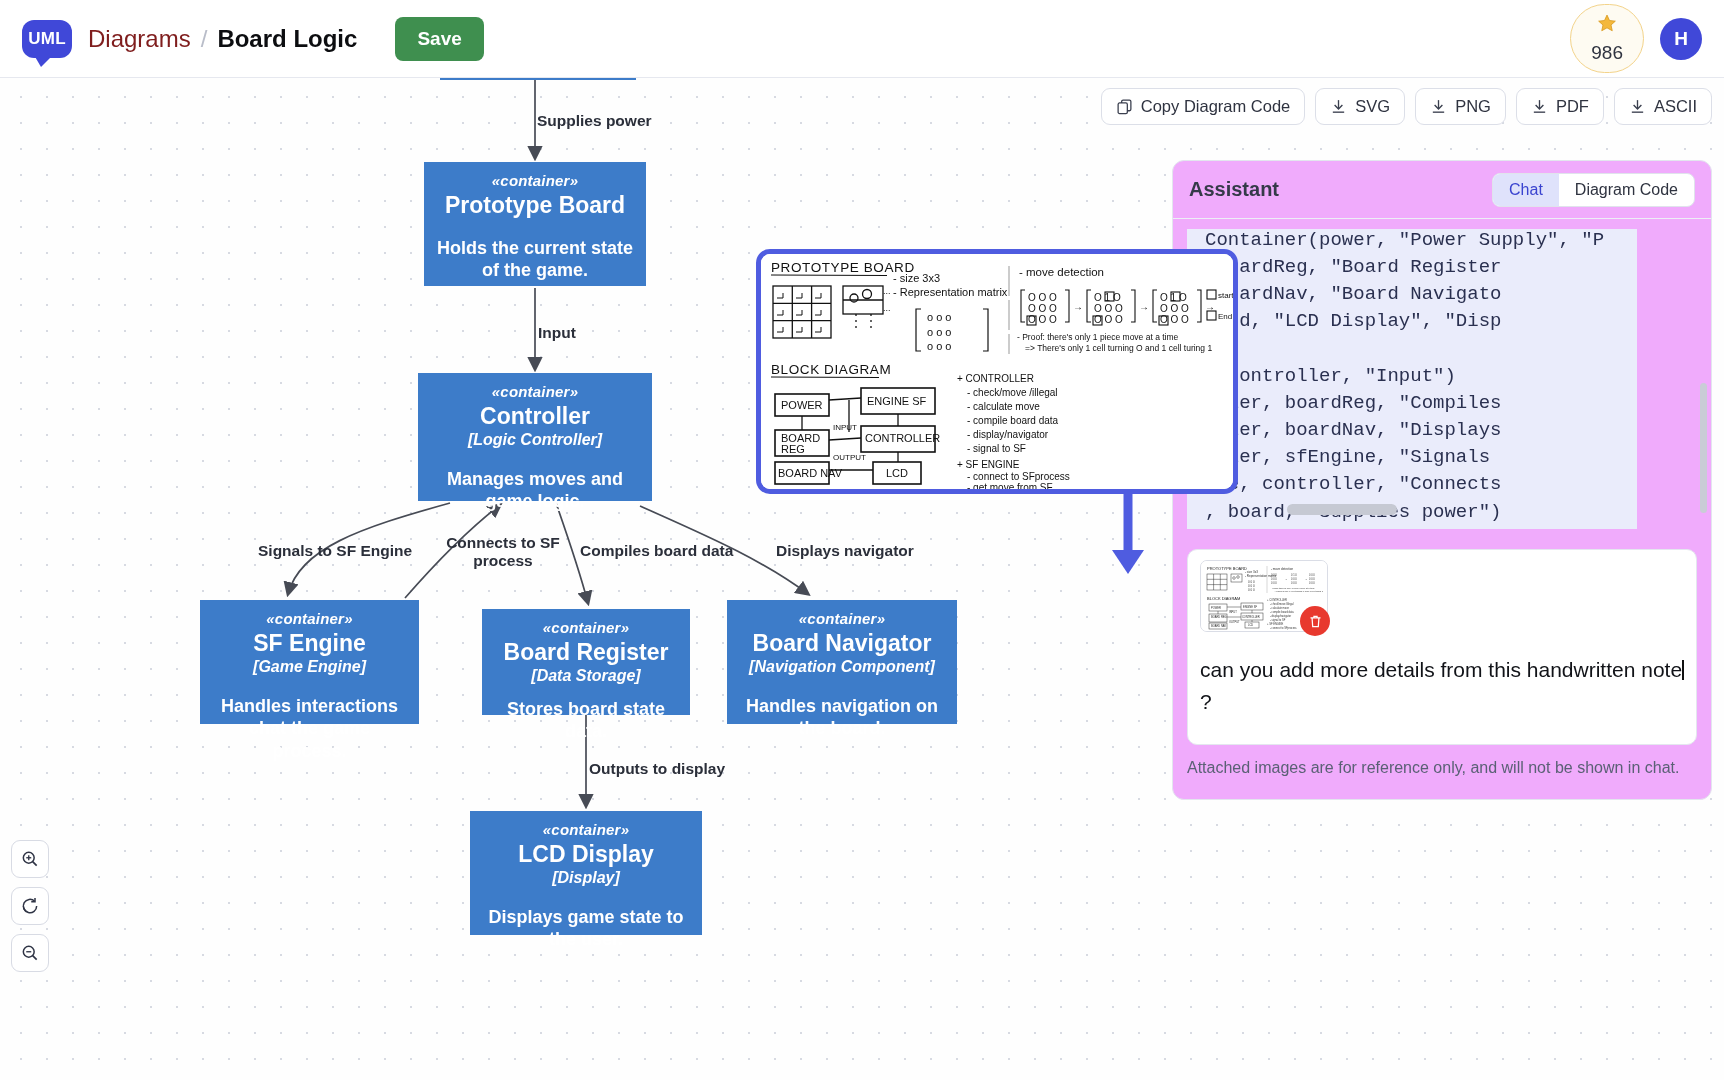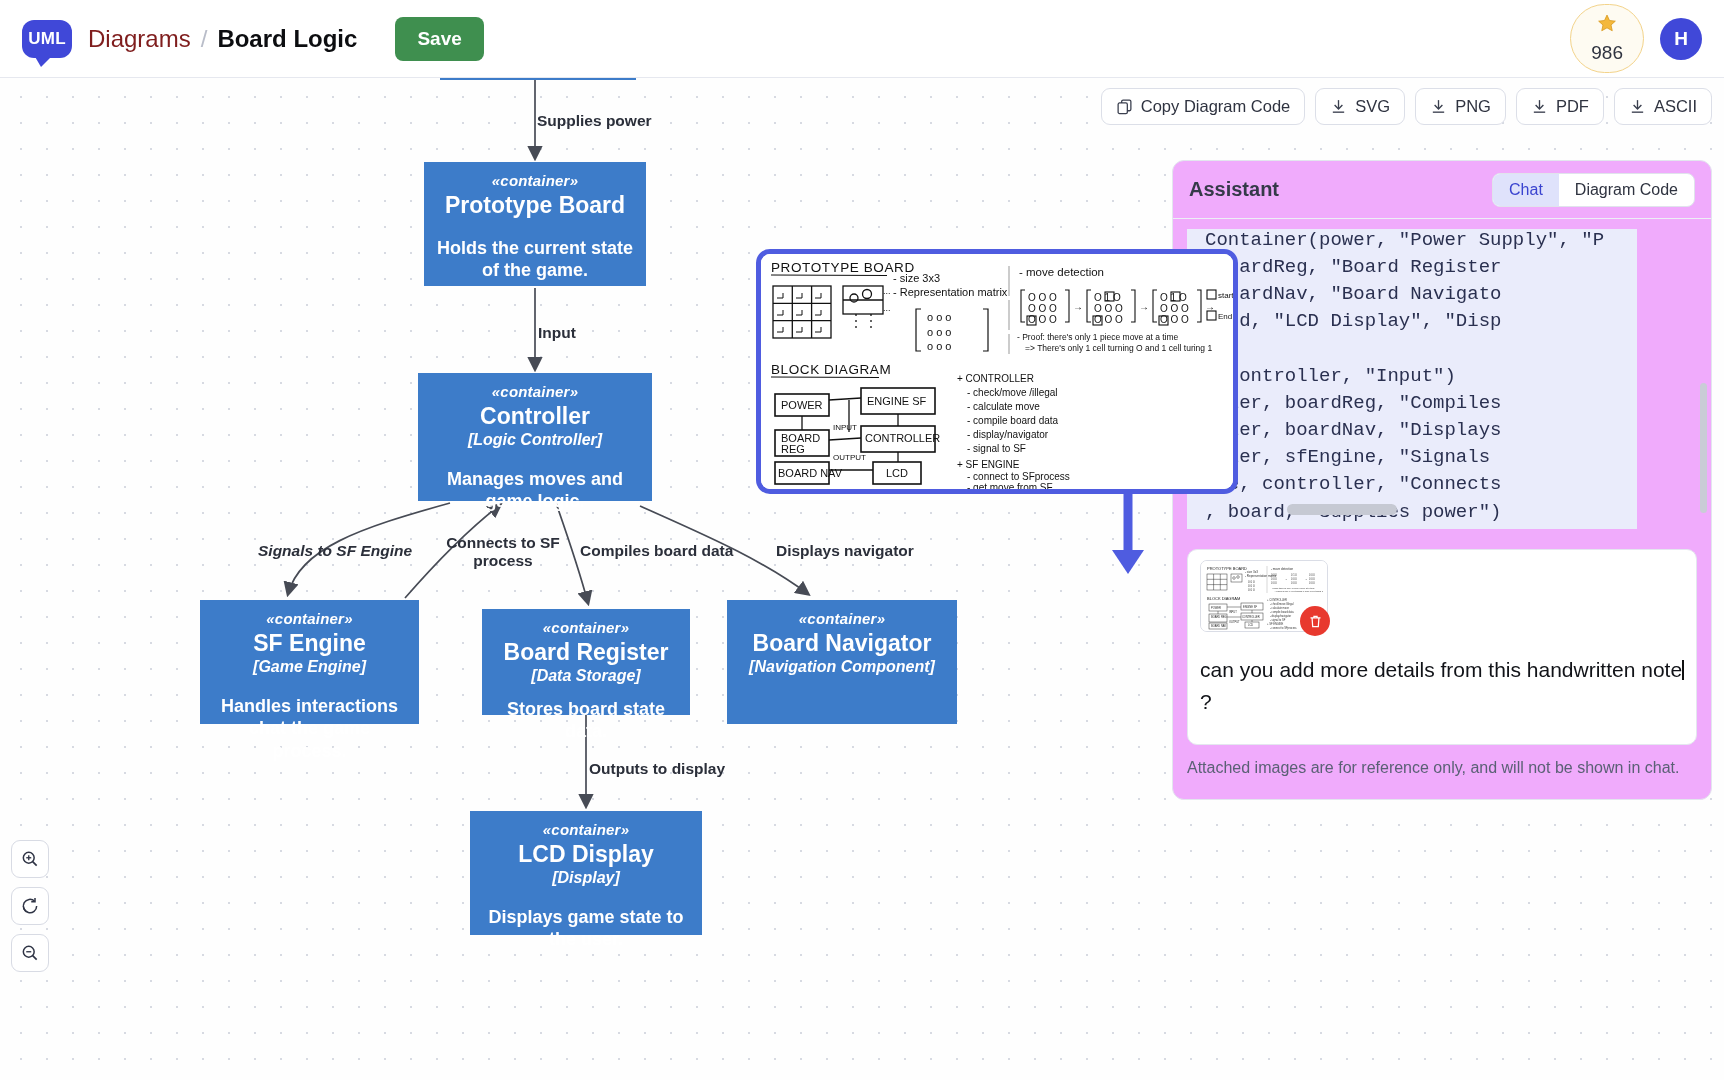--- a/index.html
+++ b/index.html
@@ -344,32 +344,33 @@
     <div class="stereo">«container»</div>
     <div class="title">Board Register</div>
     <div class="tech">[Data Storage]</div>
     <div class="desc" style="margin-top:12px;">Stores board state data.</div>
   </div>
 
   <div class="node" style="left:727px;top:522px;width:230px;height:124px;">
     <div class="stereo">«container»</div>
     <div class="title">Board Navigator</div>
     <div class="tech">[Navigation Component]</div>
+    <div class="desc">Handles navigation on the board.</div>
   </div>
 
   <div class="node" style="left:470px;top:733px;width:232px;height:124px;">
     <div class="stereo">«container»</div>
     <div class="title">LCD Display</div>
     <div class="tech">[Display]</div>
     <div class="desc">Displays game state to the user.</div>
   </div>
 
   <div class="edge-label" style="left:537px;top:34px;">Supplies power</div>
   <div class="edge-label" style="left:538px;top:246px;">Input</div>
-  <div class="edge-label" style="left:258px;top:464px;font-style:italic;">Signals to SF Engine</div>
+  <div class="edge-label" style="left:258px;top:464px;">Signals to SF Engine</div>
   <div class="edge-label wrap" style="left:443px;top:456px;">Connects to SF process</div>
   <div class="edge-label" style="left:580px;top:464px;">Compiles board data</div>
   <div class="edge-label" style="left:776px;top:464px;">Displays navigator</div>
   <div class="edge-label" style="left:589px;top:682px;">Outputs to display</div>
 
   <div class="zoomctl" style="top:762px;">
     <svg width="20" height="20" viewBox="0 0 24 24">
         <circle cx="10.5" cy="10.5" r="6.5" fill="none" stroke="#2f3445" stroke-width="1.8"></circle>
         <line x1="15.2" y1="15.2" x2="20" y2="20" stroke="#2f3445" stroke-width="2"></line>
         <line x1="7.5" y1="10.5" x2="13.5" y2="10.5" stroke="#2f3445" stroke-width="1.6"></line>

